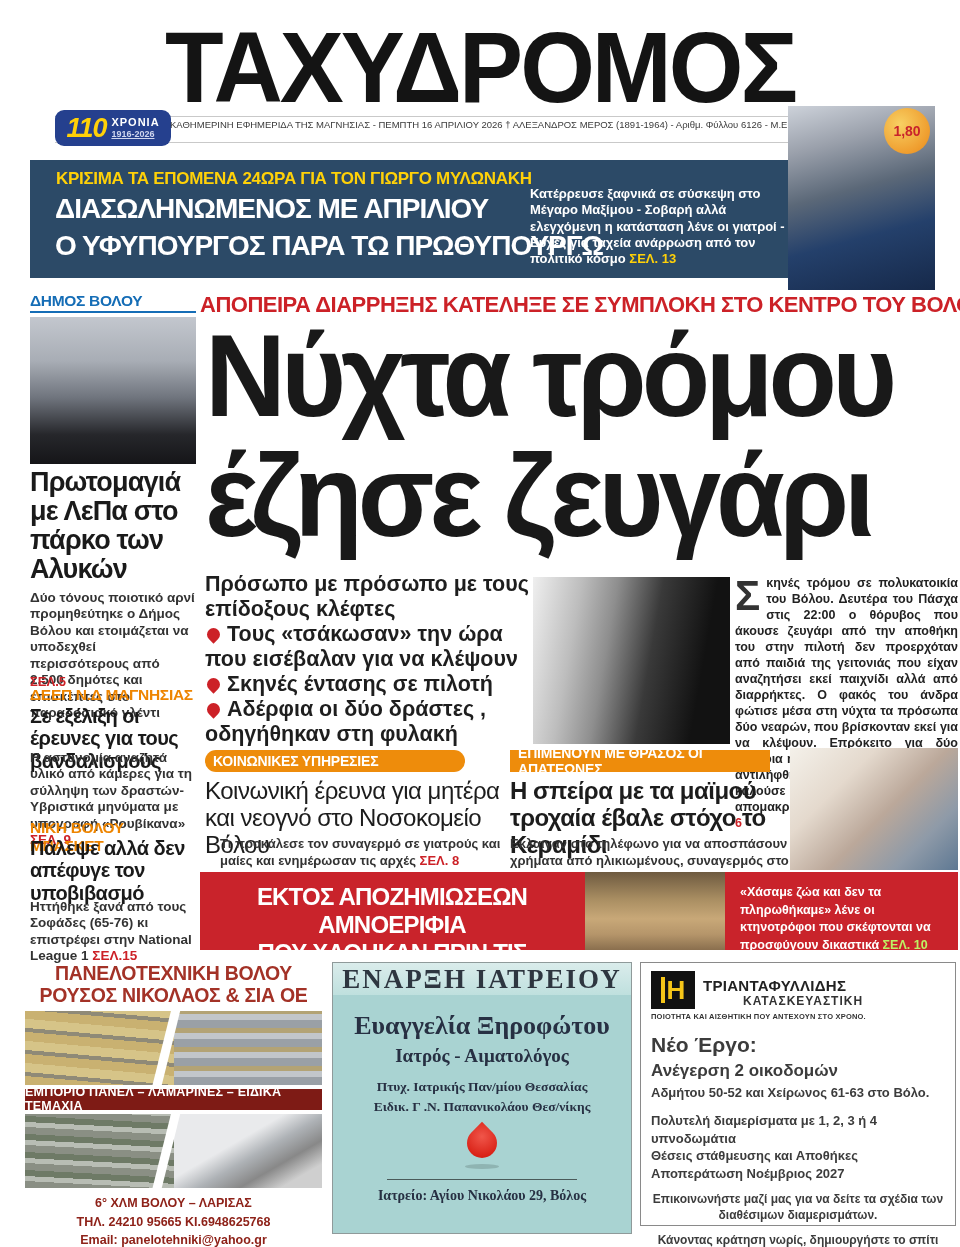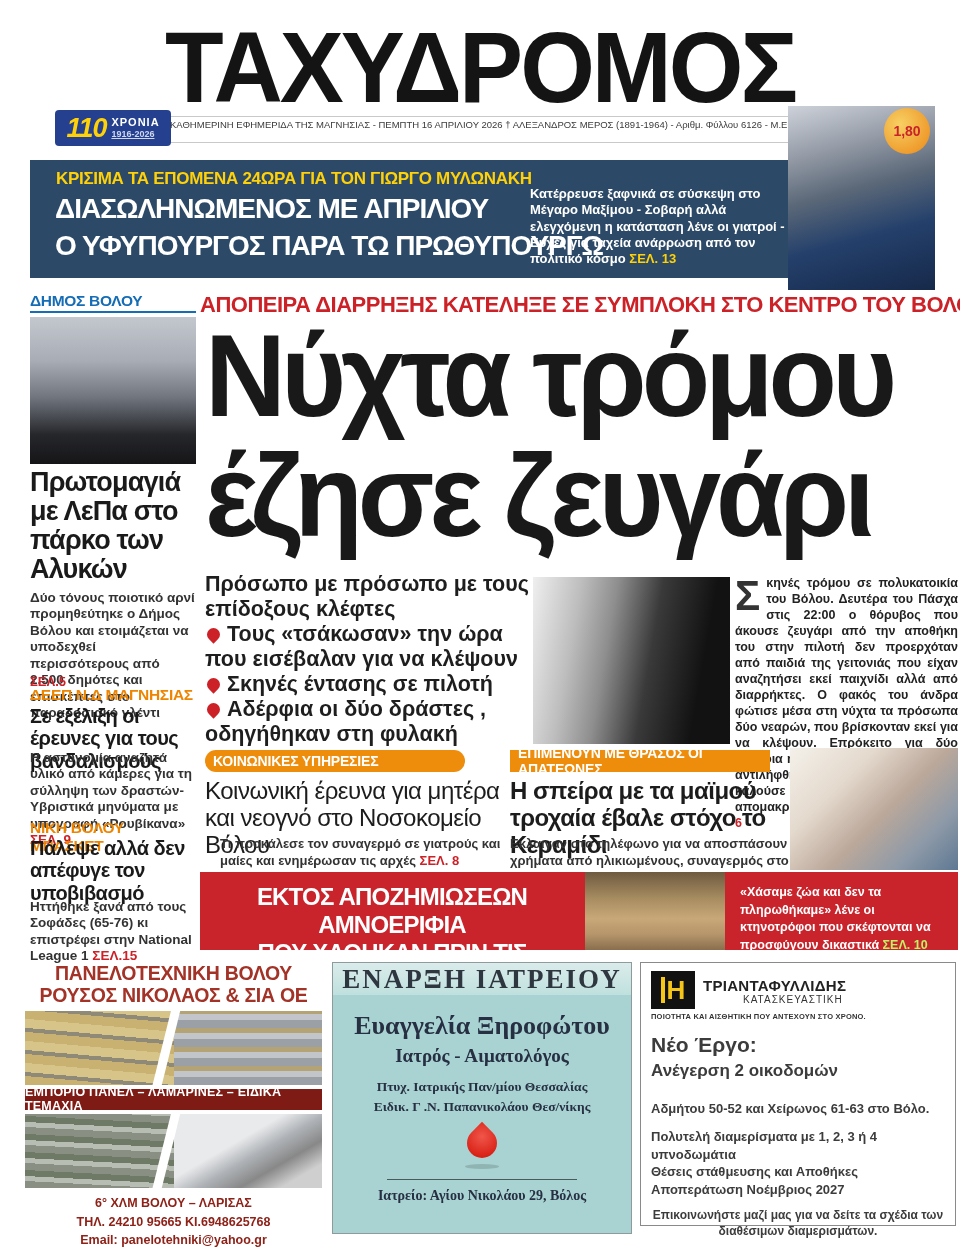--- a/index.html
+++ b/index.html
@@ -4,21 +4,21 @@
 <style>
   html,body{margin:0;padding:0;background:#e8e8e8;}
   #page{position:relative;width:960px;height:1247px;background:#fff;overflow:hidden;
         font-family:"Liberation Sans","DejaVu Sans",sans-serif;color:#2b2b2b;}
   .abs{position:absolute;}
   .photo{background-size:cover;}
   
   #mast-title{left:0;top:10px;width:960px;text-align:center;font-size:96px;font-weight:800;
               color:#141414;letter-spacing:-3px;transform:scaleY(1.04);transform-origin:top;}
   .rule{height:1px;background:#c9c9c9;}
-  #badge{left:55px;top:110px;width:116px;height:36px;background:#25408e;border-radius:4px;
+  #badge{left:55px;top:110px;width:116px;height:36px;background:#25408e;border-radius:9px;
          display:flex;align-items:center;justify-content:center;gap:5px;}
   #badge .num{color:#ffd108;font-size:27px;font-weight:800;font-style:italic;letter-spacing:-1px;}
   #badge .col{display:flex;flex-direction:column;line-height:1;}
   #badge .lab{color:#fff;font-size:11px;font-weight:800;letter-spacing:1px;}
   #badge .yrs{color:#cfd6ee;font-size:9px;font-weight:700;margin-top:2px;text-decoration:underline;}
   #dateline{left:170px;top:119px;width:640px;font-size:9.5px;color:#3a3a3a;white-space:nowrap;}
   #website{color:#d02027;font-weight:800;}
   #price-circle{left:884px;top:108px;width:46px;height:46px;border-radius:50%;z-index:5;
                 background:radial-gradient(circle at 35% 35%,#f8d063,#ef9d2e 70%,#e08a20);
                 display:flex;align-items:center;justify-content:center;
@@ -115,25 +115,25 @@
   .drop-shadow{margin-top:6px;width:34px;height:5px;border-radius:50%;background:#8fb4b2;}
   #ad-doctor .div-line{margin:10px auto 0;width:190px;height:1px;background:#4a5a5a;}
   #ad-doctor .addr{margin-top:6px;font-size:14px;font-weight:bold;color:#273043;line-height:1.45;}
   #ad-construct{left:640px;top:962px;width:316px;height:264px;border:1px solid #8a8a8a;background:#fff;
                 box-sizing:border-box;padding:8px 10px;color:#3c3c3c;}
   #logo-row{display:flex;align-items:flex-start;gap:8px;}
   #logo-box{width:44px;height:38px;background:#111;display:flex;align-items:center;justify-content:center;}
   #logo-box span{color:#f5c518;font-weight:800;font-size:26px;line-height:1;border-left:4px solid #f5c518;
                  padding-left:2px;}
   #brand{font-size:15px;font-weight:800;color:#222;margin-top:6px;letter-spacing:0.3px;}
-  #brand-sub{font-size:10px;font-weight:400;color:#333;letter-spacing:1px;padding-left:40px;}
+  #brand-sub{font-size:12px;font-weight:700;color:#333;letter-spacing:1px;padding-left:40px;}
   #tagline{margin-top:3px;font-size:7.5px;font-weight:700;color:#333;letter-spacing:0.2px;}
   #new-project{margin-top:12px;font-size:21px;font-weight:800;}
   #project{margin-top:4px;font-size:17px;font-weight:800;}
-  #location{margin-top:20px;font-size:13px;font-weight:700;}
+  #location{margin-top:4px;font-size:13px;font-weight:700;}
   #details{margin-top:12px;font-size:13px;font-weight:700;line-height:1.35;}
   .contact-p{margin-top:10px;font-size:12px;font-weight:700;text-align:center;line-height:1.3;}
 </style>
 </head>
 <body>
 
 <div id="page">
 
   <div class="abs" id="mast-title">ΤΑΧΥΔΡΟΜΟΣ</div>
   <div class="abs rule" style="left:55px;top:116px;width:850px;"></div>

